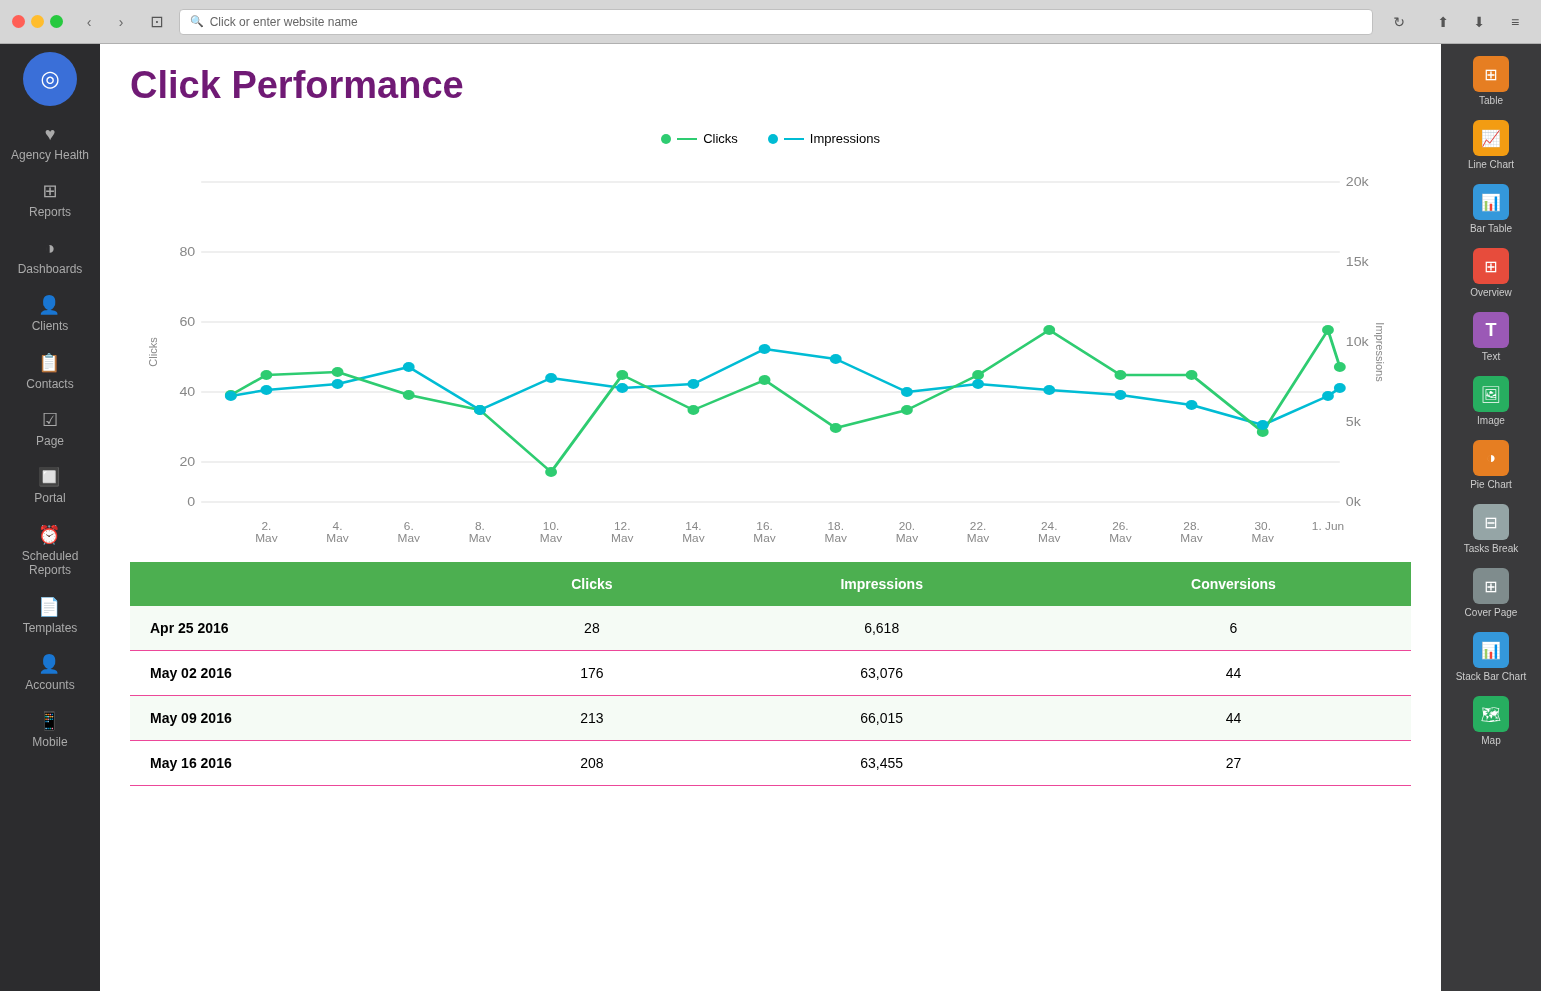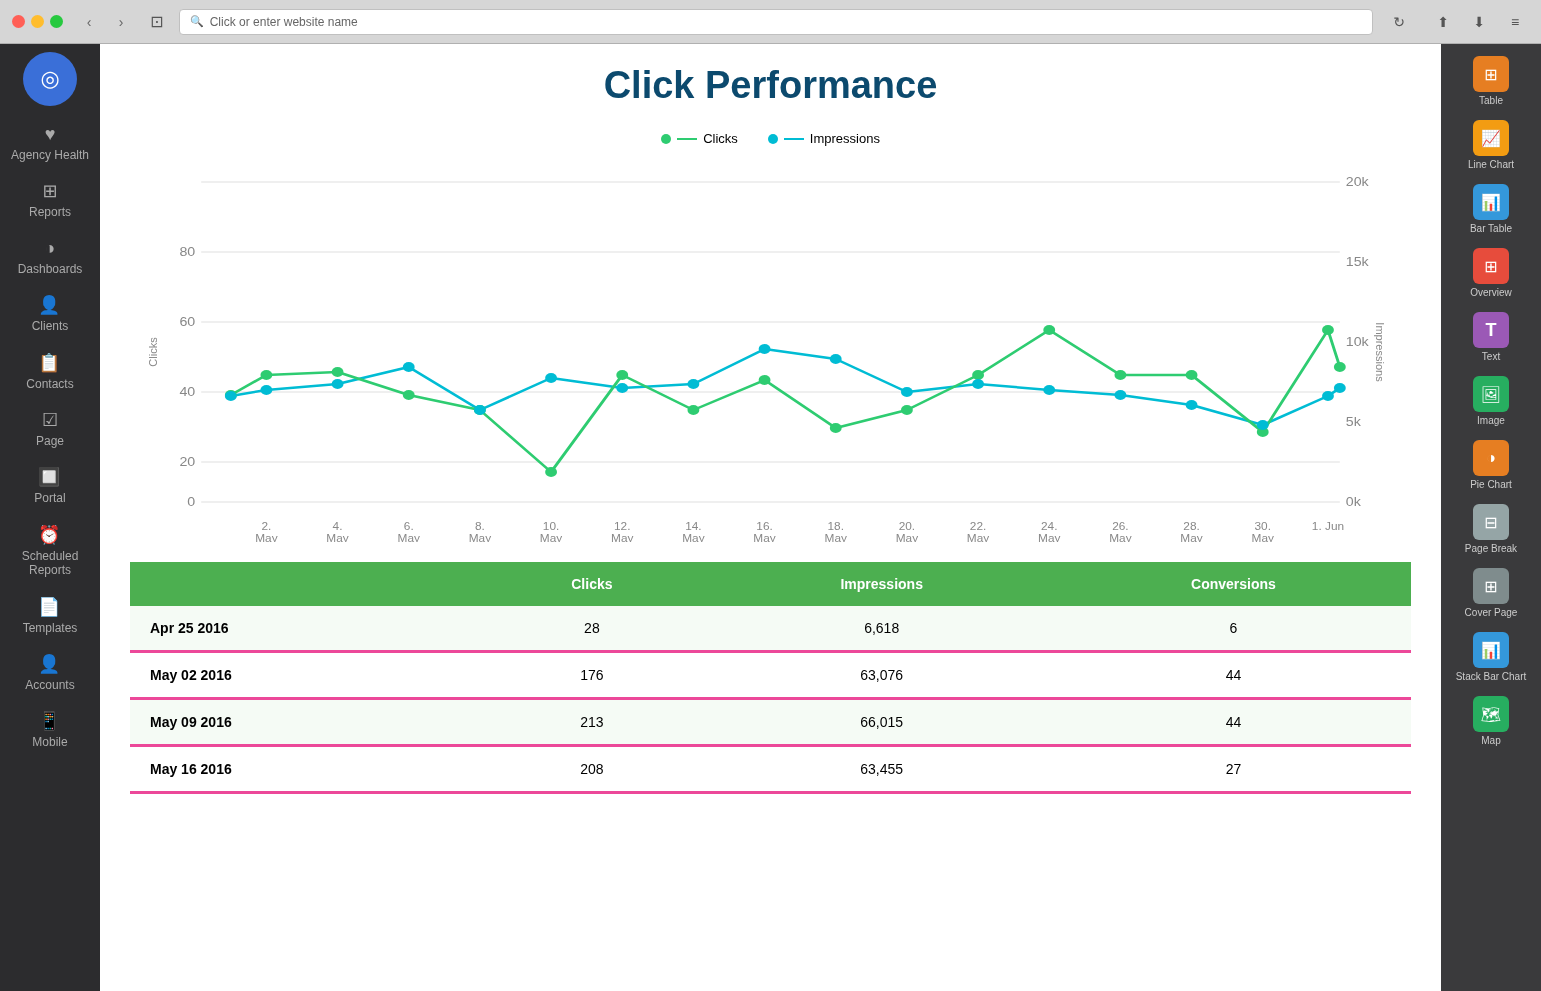--- a/index.html
+++ b/index.html
@@ -35,33 +35,33 @@
 
     
     .right-panel { width: 100px; background: #3a3a3c; display: flex; flex-direction: column; align-items: center; padding: 8px 4px; gap: 6px; overflow-y: auto; }
     .right-panel-item { display: flex; flex-direction: column; align-items: center; cursor: pointer; padding: 4px; gap: 3px; }
     .right-panel-icon { width: 36px; height: 36px; border-radius: 6px; display: flex; align-items: center; justify-content: center; font-size: 16px; }
     .right-panel-label { font-size: 10px; color: #ccc; text-align: center; }
 
     
     .main-content { flex: 1; background: white; overflow-y: auto; padding: 20px 30px; }
 
-    .page-title { font-size: 38px; font-weight: 600; text-align: center; color: #0c4a6e; margin-bottom: 24px; }
+    .page-title { font-size: 38px; font-weight: 600; color: #701a75; margin-bottom: 24px; }
 
     
     .chart-legend { display: flex; justify-content: center; gap: 30px; margin-bottom: 16px; }
     .legend-item { display: flex; align-items: center; gap: 6px; font-size: 13px; }
     .legend-dot { width: 10px; height: 10px; border-radius: 50%; }
     .legend-line { width: 20px; height: 2px; }
 
     
     .data-table { width: 100%; border-collapse: collapse; }
     .table-header { background: #4caf50; color: white; }
     .table-header th { padding: 14px 20px; text-align: center; font-size: 14px; font-weight: 600; }
-    .table-row td { padding: 14px 20px; font-size: 14px; border-bottom: 3px solid #ec4899; }
+    .table-row td { padding: 14px 20px; font-size: 14px; border-bottom: 1px solid #ec4899; }
     .table-row:nth-child(odd) { background: #f5fbf5; }
     .table-row:nth-child(even) { background: white; }
     .table-row td:first-child { font-weight: 600; }
     .table-row td:not(:first-child) { text-align: center; }
   </style>
 </head>
 <body>
 
 <div class="browser-chrome">
   <div class="traffic-lights">
@@ -322,21 +322,21 @@
     <div class="right-panel-item">
       <div class="right-panel-icon" style="background:#27ae60;color:white;">🖼</div>
       <span class="right-panel-label">Image</span>
     </div>
     <div class="right-panel-item">
       <div class="right-panel-icon" style="background:#e67e22;color:white;">◑</div>
       <span class="right-panel-label">Pie Chart</span>
     </div>
     <div class="right-panel-item">
       <div class="right-panel-icon" style="background:#95a5a6;color:white;">⊟</div>
-      <span class="right-panel-label">Page Break</span>
+      <span class="right-panel-label">Tasks Break</span>
     </div>
     <div class="right-panel-item">
       <div class="right-panel-icon" style="background:#7f8c8d;color:white;">⊞</div>
       <span class="right-panel-label">Cover Page</span>
     </div>
     <div class="right-panel-item">
       <div class="right-panel-icon" style="background:#3498db;color:white;">📊</div>
       <span class="right-panel-label">Stack Bar Chart</span>
     </div>
     <div class="right-panel-item">

